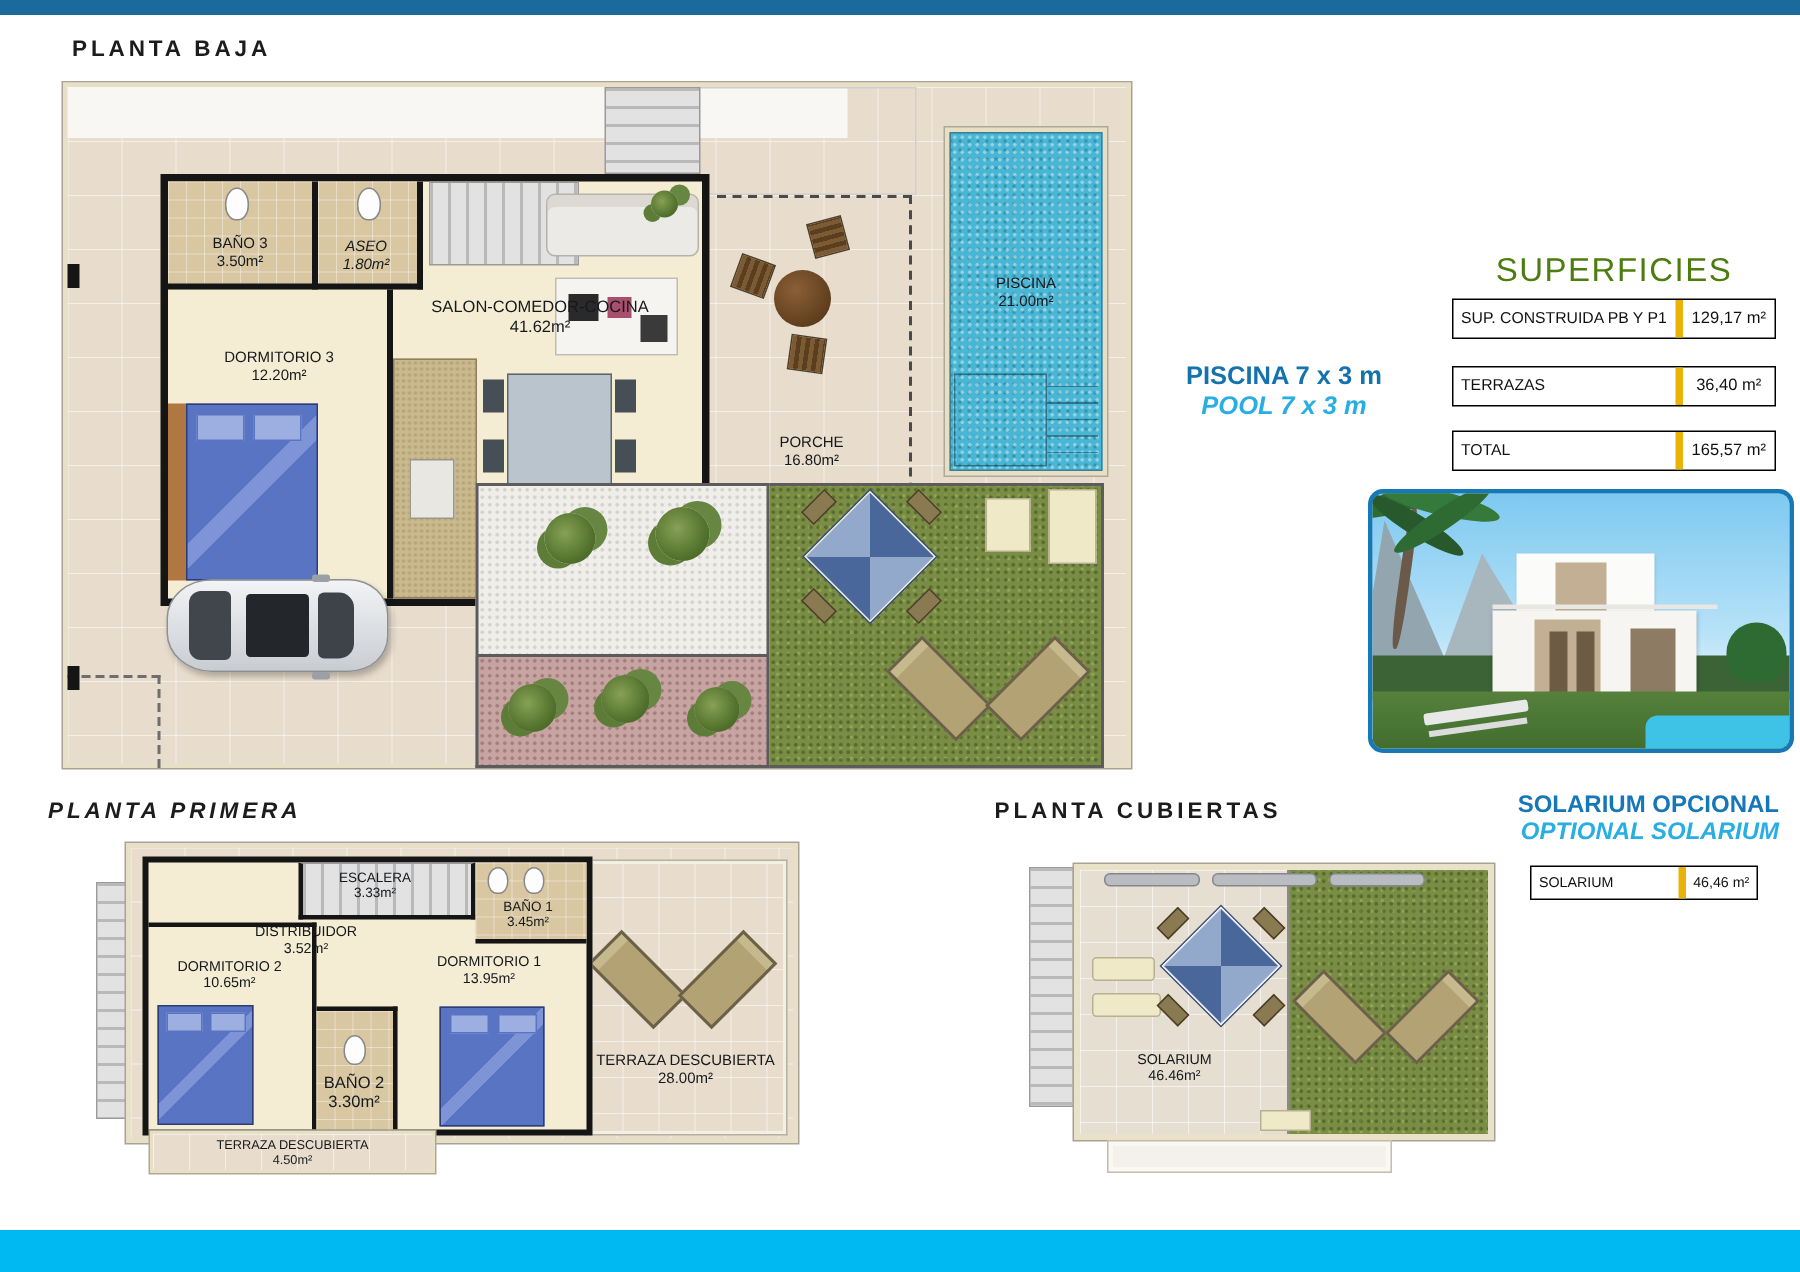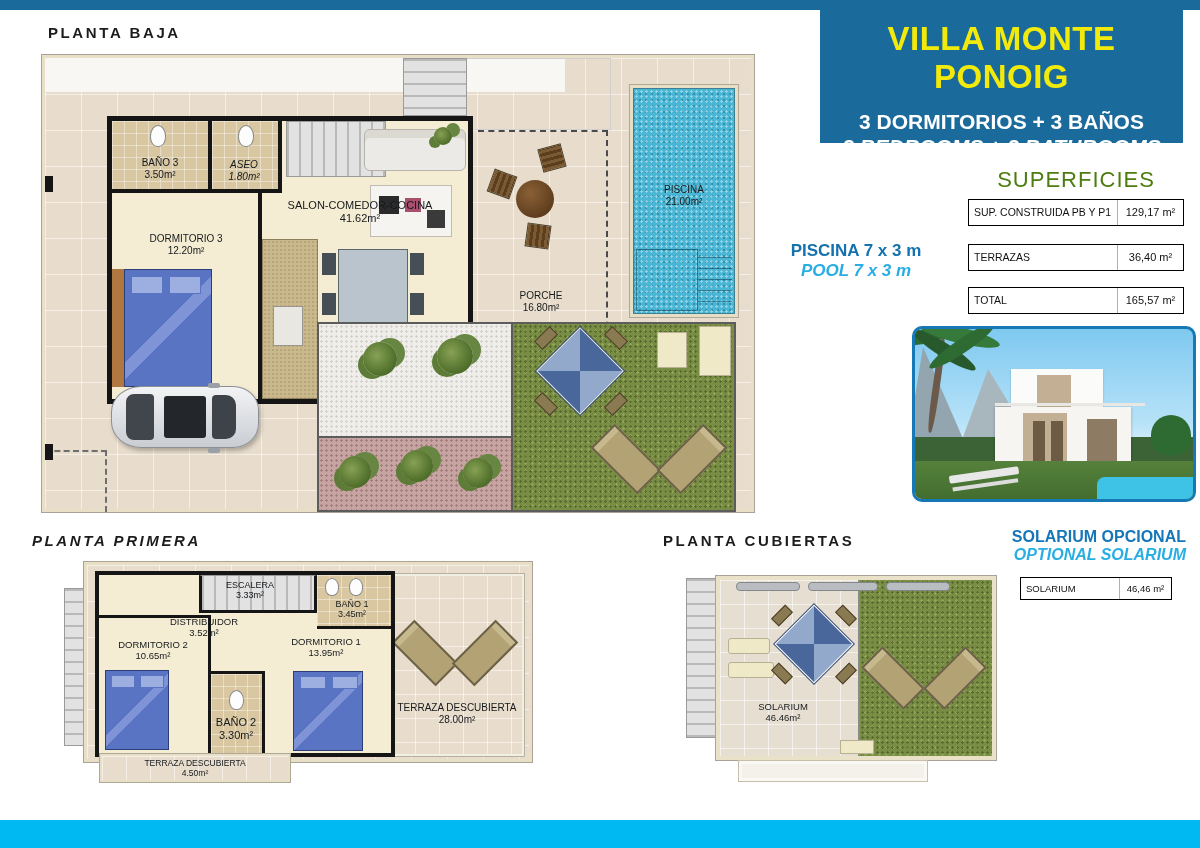--- a/index.html
+++ b/index.html
@@ -58,40 +58,35 @@
   .lounger { background:#b3a274; border:2px solid #6b6148; box-shadow:inset 0 6px 0 #c7b98e; }
   .parasol { background:conic-gradient(from 45deg, #93a9cc 0 25%, #49679b 0 50%, #93a9cc 0 75%, #49679b 0);
              border:1px solid #e8ecf4; box-shadow:0 0 0 1px #3c4f74; }
   .chairlet { background:#8a7a52; border:1px solid #4c3f28; }
   .pad { background:#efe9c8; border:1px solid #b7b092; }
   .note1 { font-size:17px; font-weight:800; color:#1472ae; }
   .note2 { font-size:17px; font-weight:800; font-style:italic; color:#29aee4; }
 
   .srow { display:flex; background:#fff; border:1px solid #000; }
   .srow .lab { flex:1; font-size:10.5px; padding:6px 0 0 5px; color:#111; }
-  .srow .val { width:66px; border-left:1px solid #eab308; font-size:11px; color:#111; text-align:center; padding-top:6px; }
+  .srow .val { width:66px; border-left:5px solid #eab308; font-size:11px; color:#111; text-align:center; padding-top:6px; }
 
   .bed { background:#5a74c4; border:1px solid #2c3e77;
          background-image:linear-gradient(135deg, transparent 46%, #7f94d6 46% 54%, transparent 54%); }
   .pillow { background:#9dafe0; border:1px solid #5a74c4; }
   .toilet { background:#fdfdfd; border:1px solid #888; border-radius:50% 50% 45% 45%; }
 </style>
 </head>
 <body>
 
 <div id="canvas">
 
   <div class="abs top-bar"></div>
   <div class="abs bottom-bar"></div>
 
-  <div class="abs header-box">
-    <div class="header-title">VILLA MONTE PONOIG</div>
-    <div class="header-sub1">3 DORMITORIOS + 3 BAÑOS</div>
-    <div class="header-sub2">3 BEDROOMS + 3 BATHROOMS</div>
-  </div>
 
   <div class="abs plan-title" style="left:48px; top:24px;">PLANTA BAJA</div>
 
   <div class="abs plot" style="left:42px; top:55px; width:712px; height:457px;">
 
     <div class="abs" style="left:0; top:0; width:520px; height:34px; background:#f8f7f3;"></div>
     <div class="abs" style="left:420px; top:0; width:146px; height:72px; border:1px solid #cfcfcf;"></div>
     <div class="abs stairs-gray" style="left:358px; top:0; width:64px; height:58px;"></div>
 
     <div class="abs pool-fill" style="left:588px; top:30px; width:102px; height:226px; border:1px solid #3d7f93; box-shadow:0 0 0 3px #e6dfc6, 0 0 0 4px #b0a896;">

